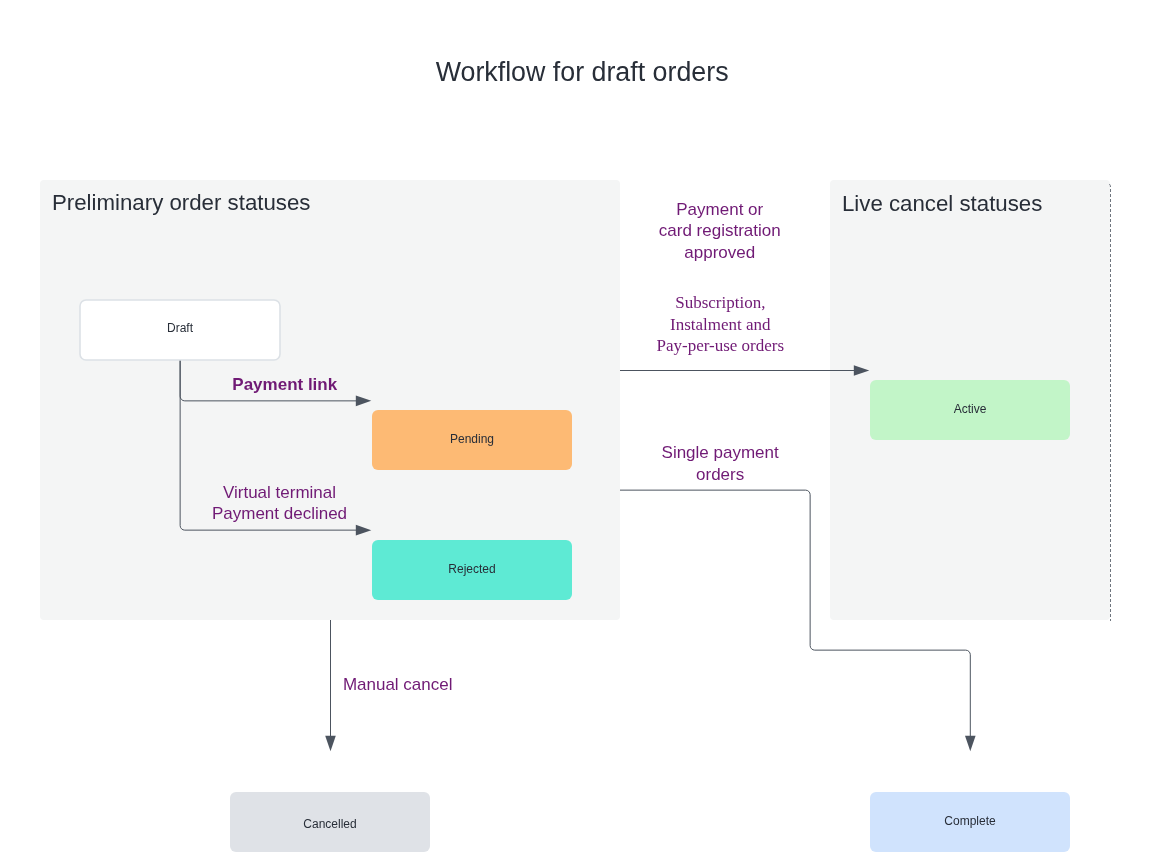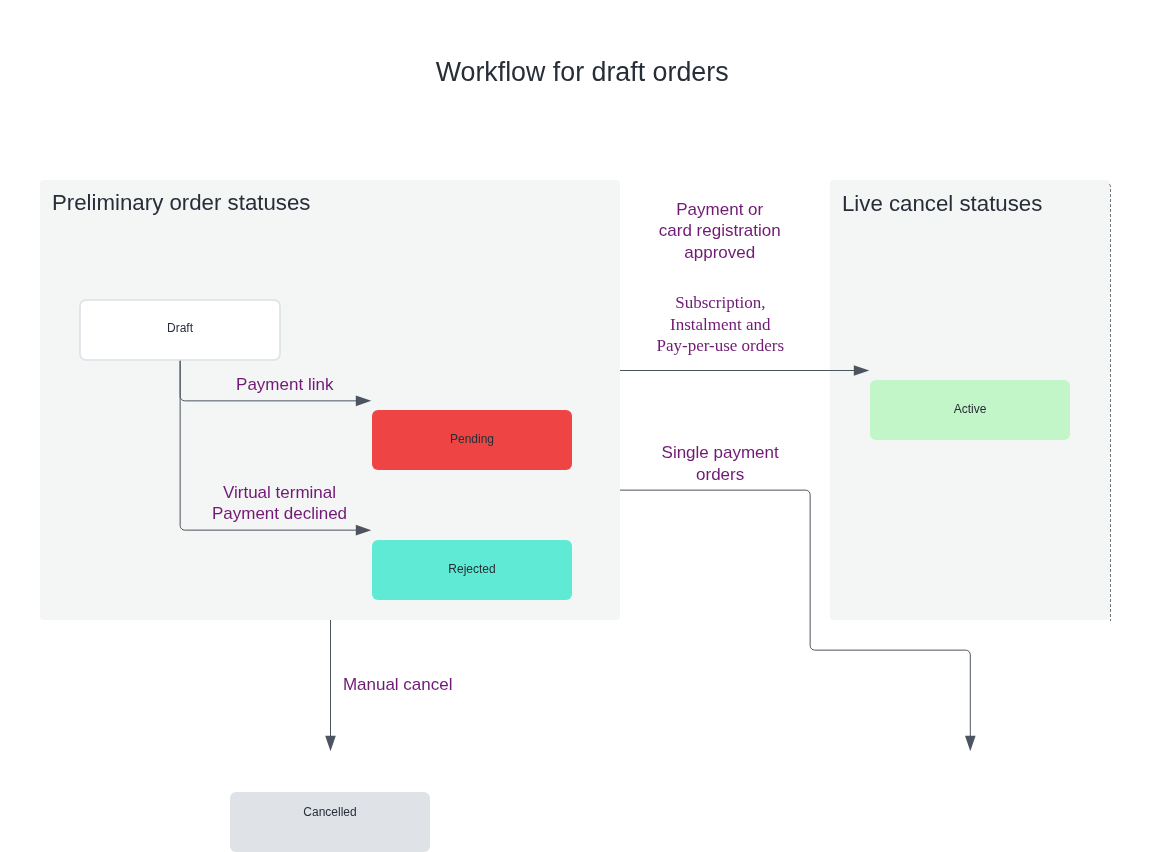--- a/index.html
+++ b/index.html
@@ -63,33 +63,36 @@
       <path d="M 330.5 620 L 330.5 736" fill="none" stroke="#4c545f" stroke-width="1" stroke-linecap="butt"></path>
       <path d="M 330.5 751.3 L 325.2 735.8 L 335.8 735.8 Z" fill="#4c545f"></path>
     </svg>
 
   <div class="node" style="left:80px;top:260px;width:200px;height:60px;background:#ffffff;border-radius:6px;">
     <svg class="node-outline" width="204" height="64" viewBox="0 0 204 64" style="position:absolute;left:-2px;top:-2px;">
       <rect x="2" y="2" width="200" height="60" rx="6" ry="6" fill="none" stroke="#dce1e6" stroke-width="1.6"></rect>
     </svg>
     <span style="top:18px;">Draft</span>
   </div>
-  <div class="node" style="left:372px;top:370px;width:200px;height:60px;background:#ef4444;">
+  <div class="node" style="left:372px;top:370px;width:200px;height:60px;background:#fdba74;">
     <span style="top:19px;">Pending</span>
   </div>
   <div class="node" style="left:372px;top:500px;width:200px;height:60px;background:#5eead4;">
     <span style="top:19px;">Rejected</span>
   </div>
   <div class="node" style="left:870px;top:340px;width:200px;height:60px;background:#c2f5c8;text-align:center;">
     <span style="top:19px;">Active</span>
   </div>
   <div class="node" style="left:230px;top:752px;width:200px;height:60px;background:#dfe2e7;">
-    <span style="top:10px;">Cancelled</span>
+    <span style="top:22px;">Cancelled</span>
+  </div>
+  <div class="node" style="left:870px;top:752px;width:200px;height:60px;background:#d0e3fd;">
+    <span style="top:19px;">Complete</span>
   </div>
 
-  <div class="edge-label" style="left:184.75px;top:373.6px;width:200px;"><span>Payment link</span></div>
+  <div class="edge-label" style="left:184.75px;top:373.6px;width:200px;font-weight:bold;"><span>Payment link</span></div>
   <div class="edge-label" style="left:179.5px;top:481.6px;width:200px;"><span>Virtual terminal</span><br><span>Payment declined</span></div>
   <div class="edge-label" style="left:619.75px;top:198.6px;width:200px;"><span>Payment or</span><br><span>card registration</span><br><span>approved</span></div>
   <div class="edge-label" style="left:620.3px;top:291.8px;width:200px;font-family:Liberation Serif, serif;"><span>Subscription,</span><br><span>Instalment and</span><br><span>Pay-per-use orders</span></div>
   <div class="edge-label" style="left:620.15px;top:441.9px;width:200px;"><span>Single payment</span><br><span>orders</span></div>
   <div class="edge-label" style="left:342.9px;top:673.9px;text-align:right;"><span>Manual cancel</span></div>
 
 </div>
 
 </body></html>

